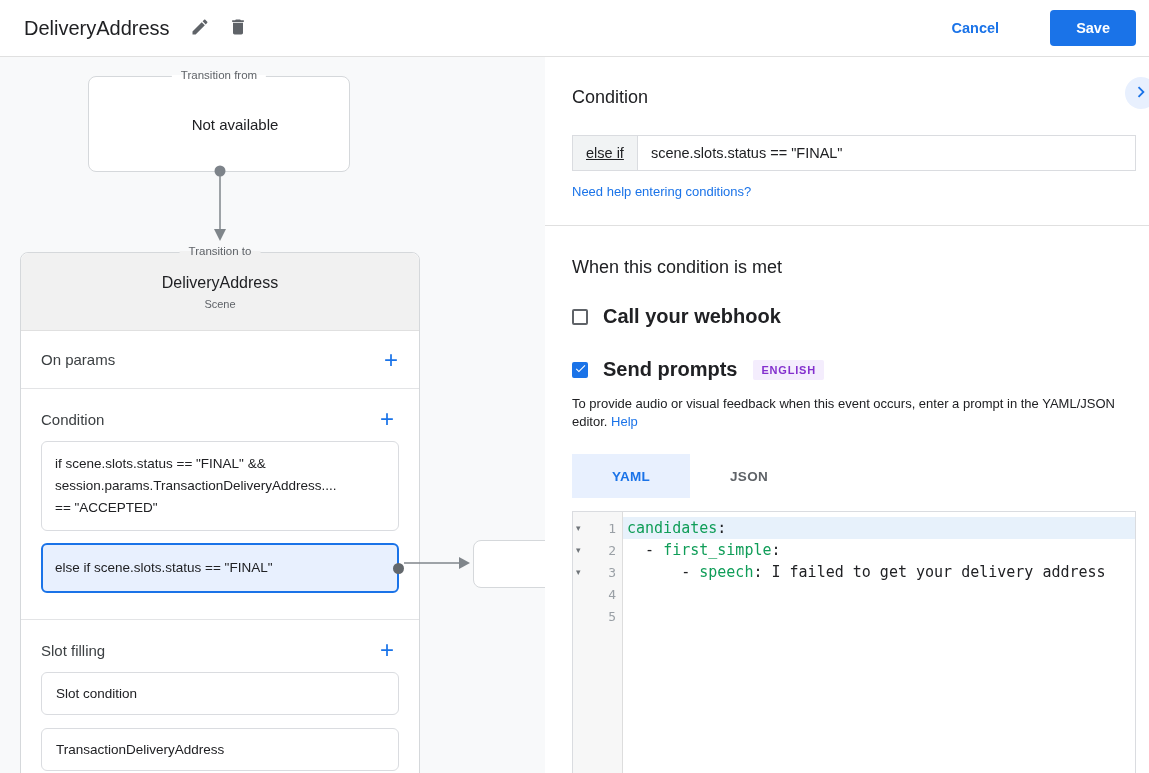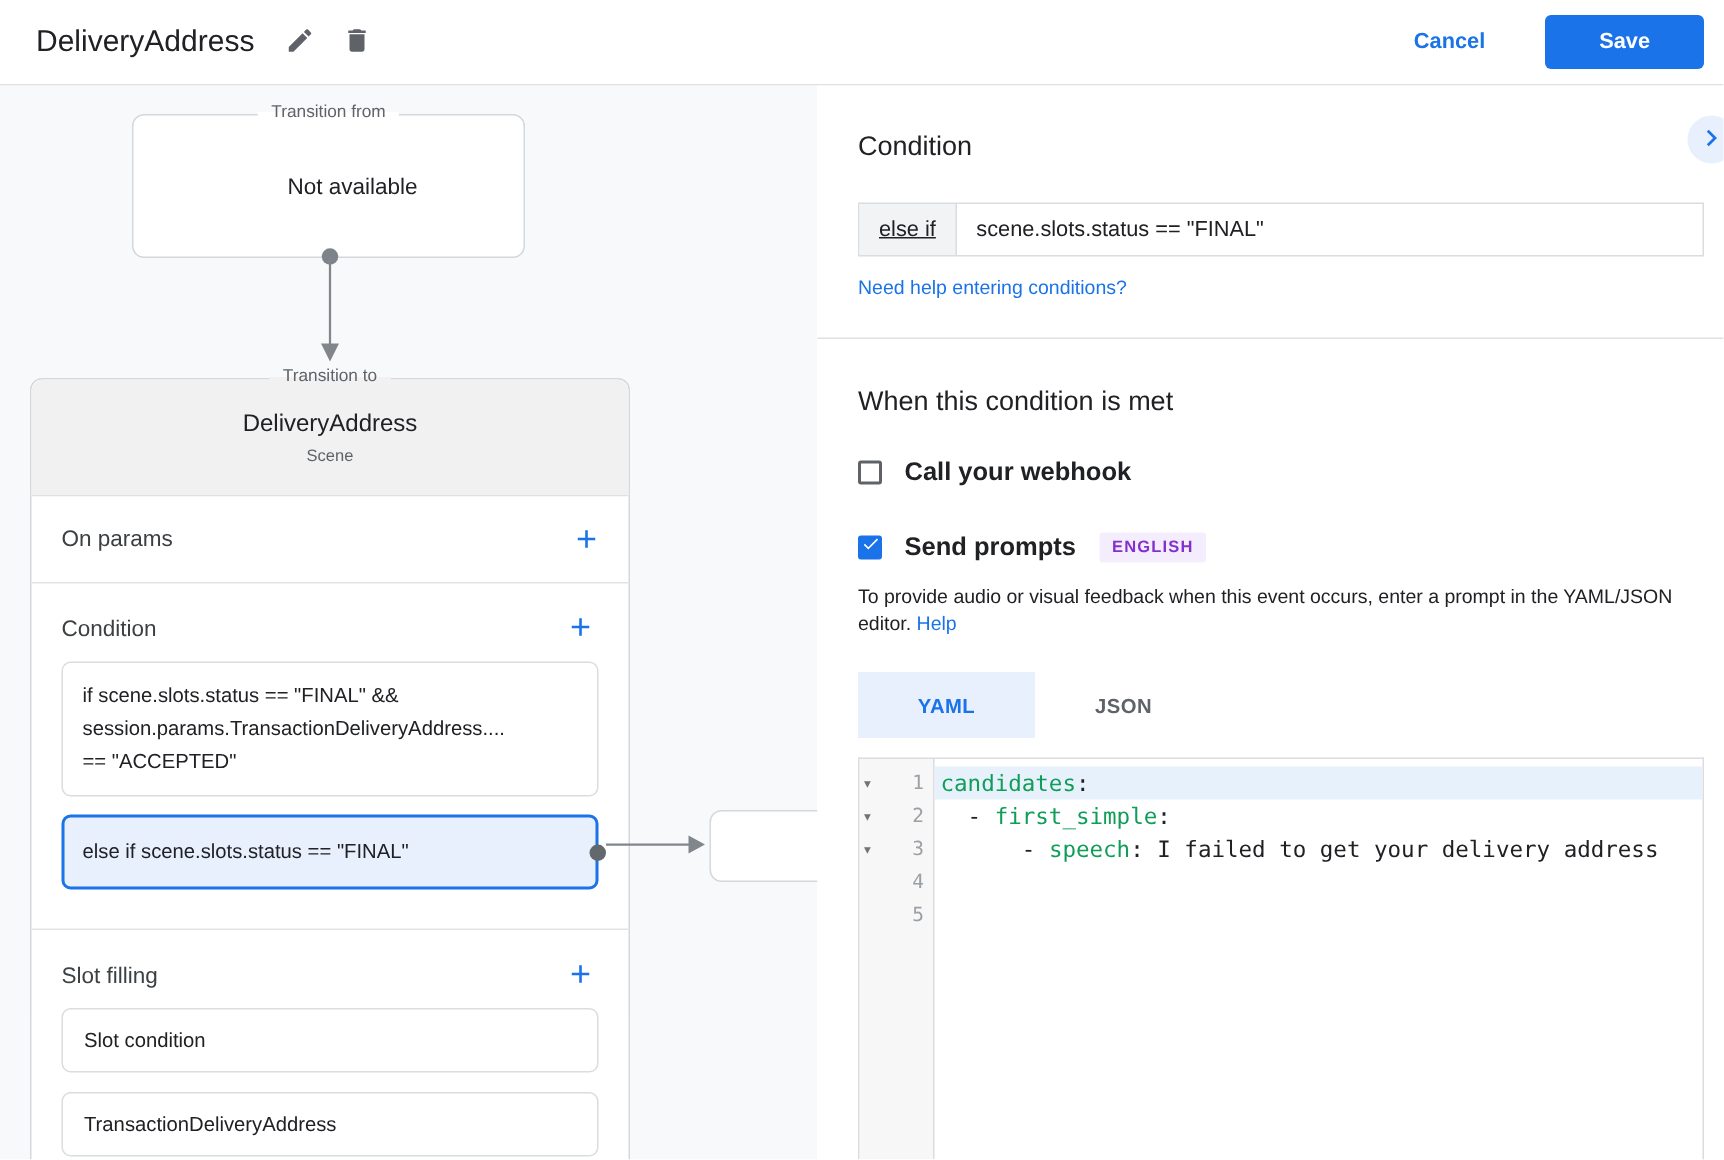--- a/index.html
+++ b/index.html
@@ -8,25 +8,25 @@
 
   
   .topbar { height:57px; background:#fff; border-bottom:1px solid #e0e0e0;
     display:flex; align-items:center; justify-content:space-between; padding:0 13px 0 24px; }
   .topbar-left { display:flex; align-items:center; }
   .page-title { font-size:20px; color:#202124; }
   .icon-btn { width:32px; height:32px; display:flex; align-items:center; justify-content:center;
     margin-left:6px; cursor:pointer; border:none; background:transparent; }
   .icon-btn:first-of-type { margin-left:14px; }
   .icon-btn svg { fill:#5f6368; }
-  .topbar-right { display:flex; align-items:center; }
+  .topbar-right { display:flex; align-items:center;gap:11px; }
   .cancel-btn { color:#1a73e8; font-size:14.5px; font-weight:700; background:none; border:none;
     cursor:pointer; margin-right:40px; font-family:inherit; }
   .save-btn { background:#1a73e8; color:#fff; font-size:14.5px; font-weight:700; border:none;
-    border-radius:4px; padding:0 36px; height:36px; cursor:pointer; font-family:inherit; }
+    border-radius:4px; padding:0 26px; height:36px; cursor:pointer; font-family:inherit; }
 
   
   .main { display:flex; height:716px; }
   .diagram { position:relative; width:545px; background:#f8f9fa; overflow:hidden; flex:none; }
 
   
   .from-box { position:absolute; left:88px; top:19px; width:262px; height:96px;
     background:#fff; border:1px solid #d5d8db; border-radius:8px;
     display:flex; align-items:center; justify-content:center;padding-left:32px; }
   .box-label { position:absolute; top:-8px; left:50%; transform:translateX(-50%);
@@ -85,21 +85,21 @@
   .help-link { margin-top:13px; font-size:13px; color:#1a73e8; cursor:pointer; width:fit-content; }
   .panel-divider { height:1px; background:#e0e0e0; margin:26px -13px 0 -27px; flex:none; }
   .when-title { margin-top:31px; }
   .check-row { display:flex; align-items:center; }
   .check-row.webhook { margin-top:27px; }
   .check-row.prompts { margin-top:30px; }
   .checkbox { width:16px; height:16px; border:2px solid #5f6368; border-radius:2px;
     cursor:pointer; flex:none; }
   .checkbox.checked { border-color:#1a73e8; background:#1a73e8; display:flex;
     align-items:center; justify-content:center; }
-  .check-label { margin-left:15px; font-size:17px; font-weight:700; color:#202124; }
+  .check-label { margin-left:15px; font-size:20px; font-weight:700; color:#202124; }
   .badge { margin-left:16px; background:#f4edfd; color:#8430ce; font-size:11px; font-weight:700;
     letter-spacing:0.8px; padding:4px 8px; border-radius:2px; }
   .desc { margin-top:14px; font-size:13px; line-height:17.5px; color:#202124; max-width:566px; }
   .desc-link { color:#1a73e8; cursor:pointer; }
   .tabs { margin-top:24px; display:flex; }
   .tab { width:118px; height:44px; display:flex; align-items:center; justify-content:center;
     font-size:13.5px; font-weight:700; letter-spacing:0.3px; color:#5f6368; cursor:pointer; }
   .tab.active { background:#e8f0fe; color:#1a73e8; }
 
   

